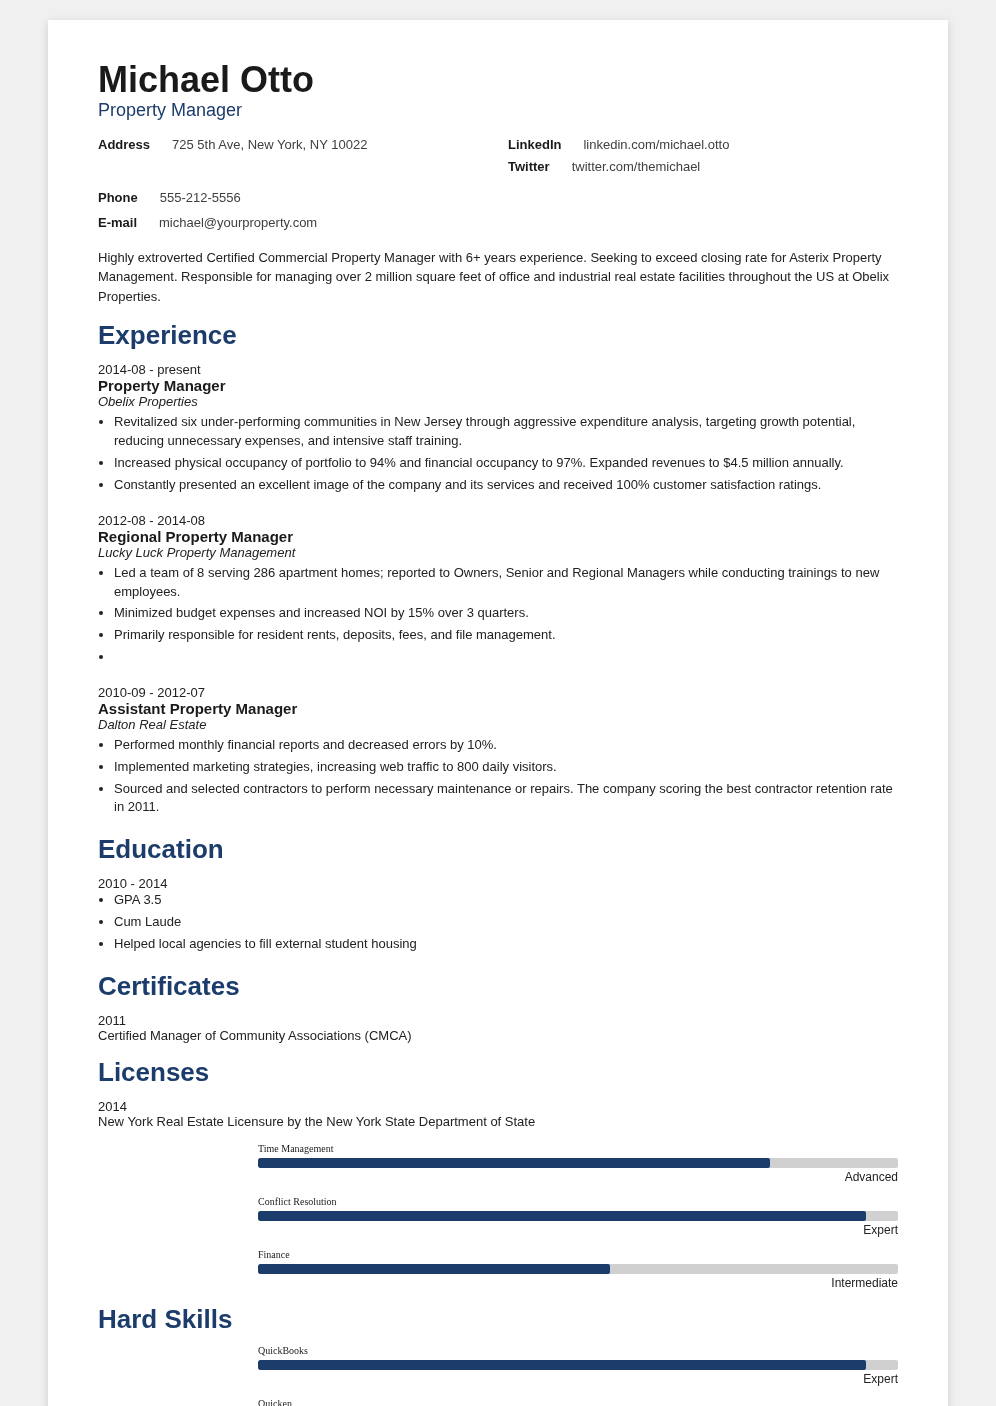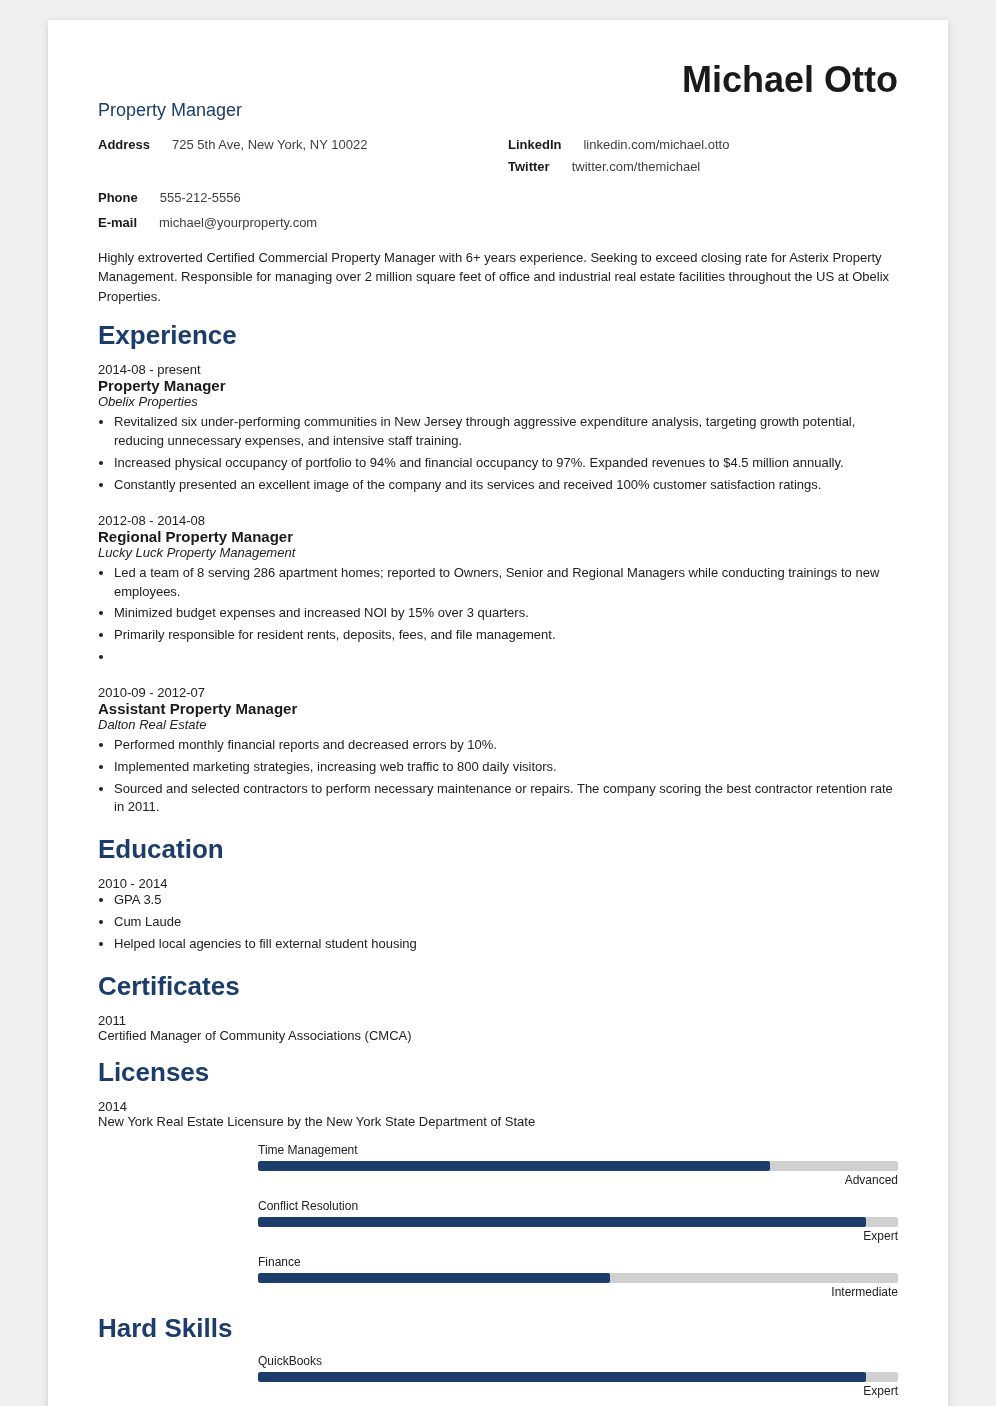--- a/index.html
+++ b/index.html
@@ -15,21 +15,20 @@
       background: #fff;
       width: 900px;
       padding: 40px 50px;
       box-shadow: 0 2px 8px rgba(0,0,0,0.15);
     }
     .name {
       font-size: 36px;
       font-weight: bold;
       color: #1a1a1a;
       line-height: 1.1;
-      text-align: right;
     }
     .title {
       font-size: 18px;
       color: #1c3d6b;
       margin-bottom: 14px;
     }
     .contact-grid {
       display: grid;
       grid-template-columns: 1fr 1fr;
       gap: 2px 20px;
@@ -127,23 +126,24 @@
       margin-bottom: 12px;
     }
     .skills-label-col {
       width: 160px;
       min-width: 160px;
     }
     .skills-data-col {
       flex: 1;
     }
     .skill-item-name {
-      font-size: 12px;
+      font-size: 10px;
       color: #222;
       margin-bottom: 4px;
+      font-family: Liberation Serif, serif;
     }
     .skill-bar-wrap {
       display: flex;
       flex-direction: column;
       align-items: flex-end;
     }
   </style>
 </head>
 <body>
 

